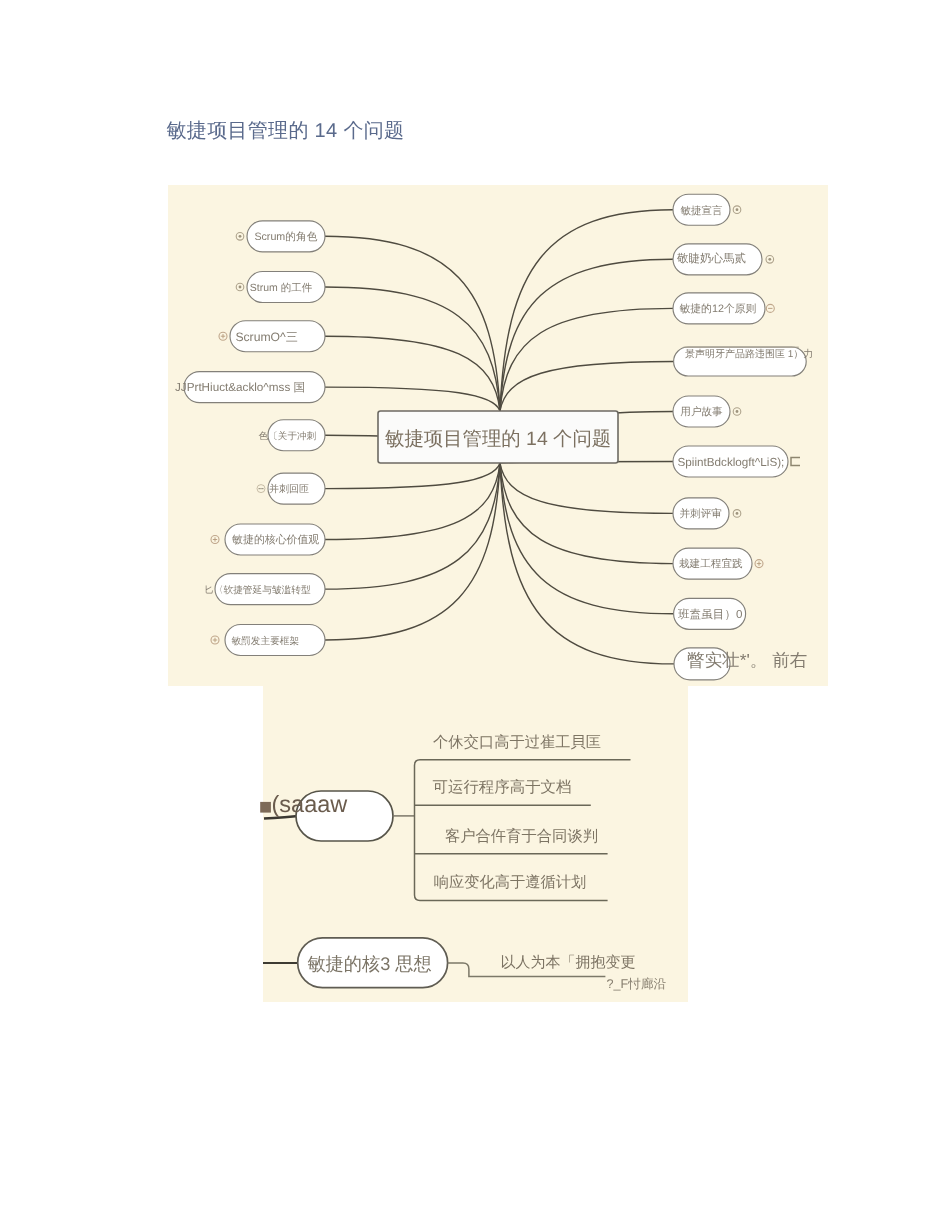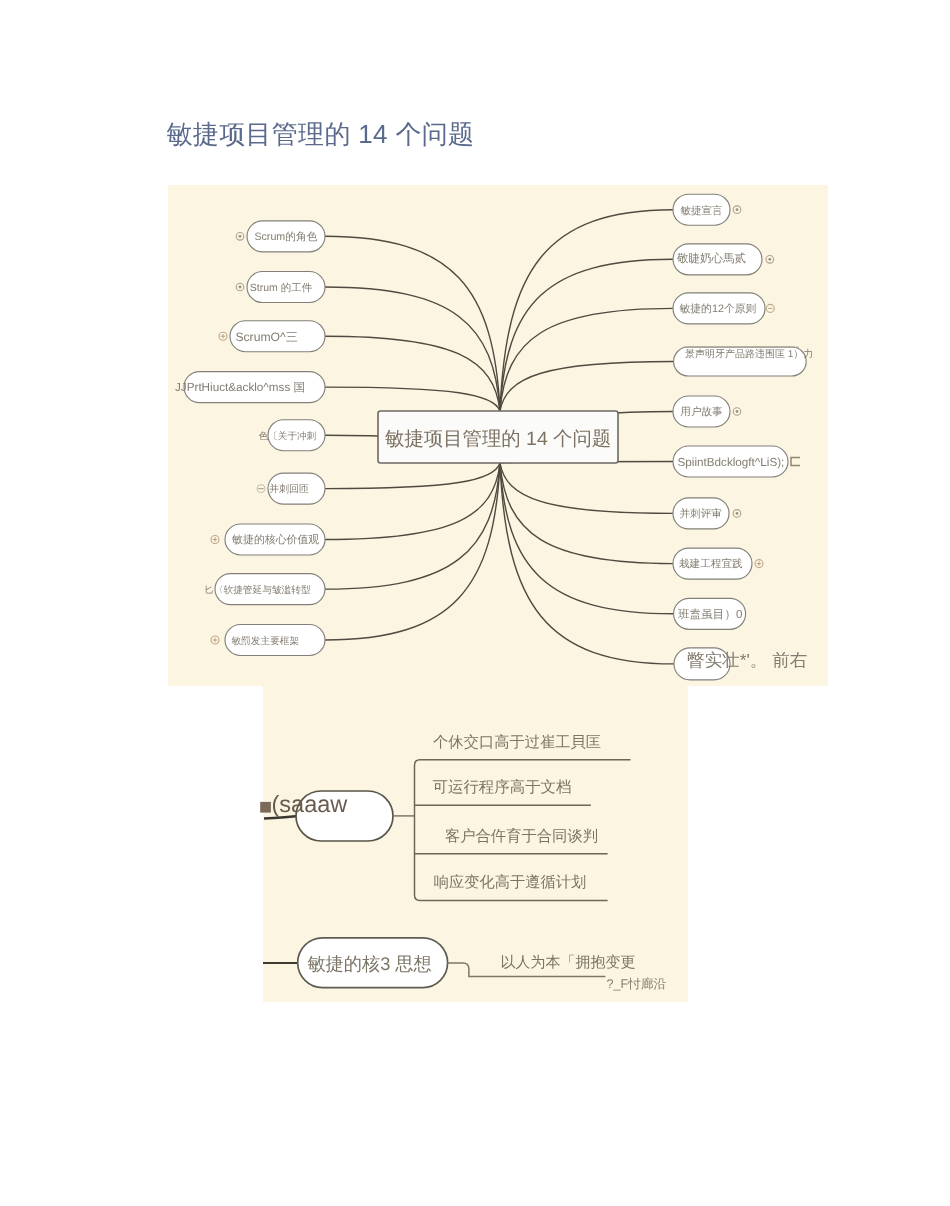--- a/index.html
+++ b/index.html
@@ -1,20 +1,20 @@
 <!DOCTYPE html>
 <html><head>
 <meta charset="utf-8">
 <style>
   html,body{margin:0;padding:0;background:#ffffff;}
   body{width:950px;height:1206px;overflow:hidden;
        font-family:"Liberation Sans","DejaVu Sans",sans-serif;
        -webkit-font-smoothing:antialiased;text-rendering:geometricPrecision;}
   #page{position:relative;width:950px;height:1206px;background:#ffffff;}
-  #doc-title{position:absolute;left:166.5px;top:120.5px;font-size:26px;color:#5a6a8c;
+  #doc-title{position:absolute;left:166.5px;top:120.5px;font-size:20px;color:#5a6a8c;
              letter-spacing:0.32px;white-space:nowrap;line-height:1;}
   #map-top{position:absolute;left:168px;top:185px;width:660px;height:501px;}
   #map-bottom{position:absolute;left:263px;top:686px;width:425px;height:316px;}
   svg{display:block;overflow:visible;}
   .nodetxt{fill:#837c70;font-family:"Liberation Sans","DejaVu Sans",sans-serif;
        -webkit-font-smoothing:antialiased;text-rendering:geometricPrecision;}
 </style>
 </head>
 <body>
 

